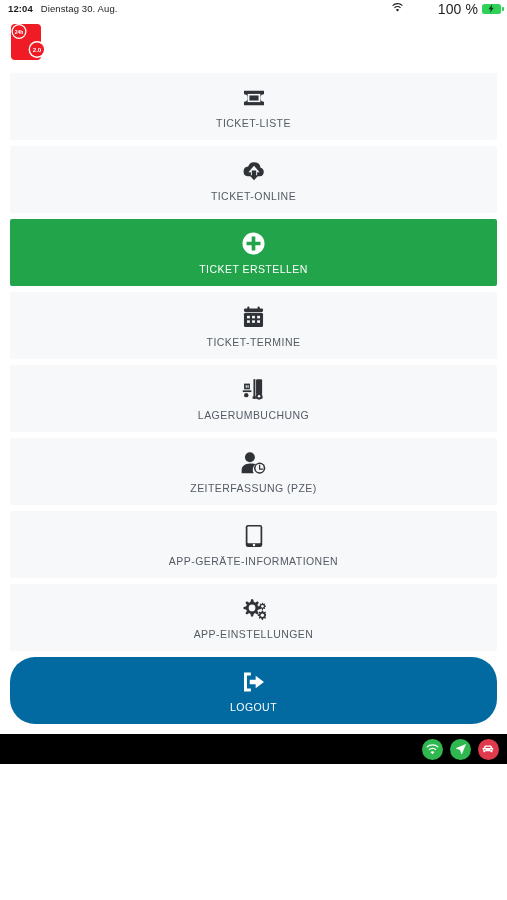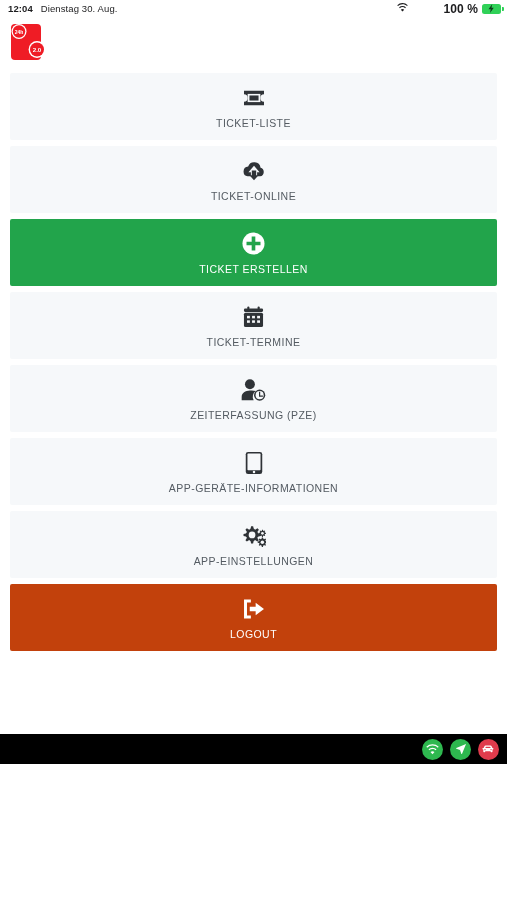--- a/index.html
+++ b/index.html
@@ -16,21 +16,21 @@
     height: 17px; flex: 0 0 17px;
     background: #ffffff;
     display: flex; align-items: center;
     padding: 0 6px 0 8px;
     font-size: 9.5px; color: #1c1c1e; letter-spacing: .1px;
   }
   .sb-left { display: flex; align-items: baseline; gap: 8px; }
   .sb-time { font-weight: 600; }
   .sb-date { font-weight: 400; }
   .sb-right { margin-left: auto; display: flex; align-items: center; gap: 4px; }
-  .sb-pct { font-weight: 700; font-size: 12px; margin-left: 31px; }
+  .sb-pct { font-weight: 400; font-size: 14px; margin-left: 31px; }
   .wifi-sb { display: block; }
   .battery {
     width: 19px; height: 10px; border-radius: 2.5px;
     background: #30d158; position: relative;
     display: flex; align-items: center; justify-content: center;
   }
   .battery::after {
     content: ""; position: absolute; right: -2.5px; top: 3px;
     width: 2px; height: 4px; border-radius: 0 1px 1px 0; background: #30d158;
   }
@@ -52,21 +52,21 @@
     height: 67px; flex: 0 0 67px;
     background: #f6f8fa;
     border-radius: 2px;
     display: flex; flex-direction: column;
     align-items: center; justify-content: center;
     gap: 7px;
     cursor: pointer;
     user-select: none;
   }
   .tile.green { background: #22a44b; }
-  .tile.red   { background: #c2410c; }
+  .tile.red   { background: #0369a1; border-radius: 25px; }
   .tile .ico { height: 26px; display: flex; align-items: center; justify-content: center; }
   .tile .ico svg { display: block; }
   .tile .lbl {
     font-size: 10.5px;
     letter-spacing: .45px;
     color: #545b62;
     text-transform: uppercase;
     font-weight: 400;
     text-align: center;
     line-height: 1;
@@ -178,20 +178,36 @@
             <rect x="4.2" y="15" width="3" height="2.6"></rect>
             <rect x="9.5" y="15" width="3" height="2.6"></rect>
             <rect x="14.8" y="15" width="3" height="2.6"></rect>
           </g>
         </svg>
       </span>
       <span class="lbl">TICKET-TERMINE</span>
     </div>
 
 
+    <div class="tile">
+      <span class="ico">
+        <svg width="24" height="23" viewBox="0 0 26 24">
+          <rect class="ink" x="15.2" y="0.8" width="6.6" height="16.5" rx="1.2"></rect>
+          <rect class="ink" x="12.4" y="0.8" width="2.1" height="21.5"></rect>
+          <rect class="ink" x="11.4" y="19.6" width="10.8" height="2.2"></rect>
+          <path class="ink" d="M2.2 5.6h6.4v6.2H2.2z"></path>
+          <path d="M4 7.4h1.2v2.6H4zm2 0h1.2v2.6H6z" fill="#f6f8fa"></path>
+          <path class="ink" d="M0.8 12.9h9.4v1.9H0.8z"></path>
+          <circle class="ink" cx="18.5" cy="19.4" r="3.6"></circle>
+          <circle cx="18.5" cy="19.4" r="1.4" fill="#f6f8fa"></circle>
+          <circle class="ink" cx="4.6" cy="18.1" r="2.4"></circle>
+        </svg>
+      </span>
+      <span class="lbl">LAGERUMBUCHUNG</span>
+    </div>
 
     <div class="tile">
       <span class="ico">
         <svg width="25" height="22" viewBox="0 0 27 24">
           <circle class="ink" cx="9.6" cy="5.8" r="5.4"></circle>
           <path class="ink" d="M9.6 12.6c-5 0-9 3-9 6.9v3.8h13.1a7.6 7.6 0 0 1 2.3-10.1 13 13 0 0 0-6.4-.6z"></path>
           <circle class="ink" cx="20.2" cy="17.6" r="6.1"></circle>
           <circle cx="20.2" cy="17.6" r="4.4" fill="#f6f8fa"></circle>
           <path class="ink" d="M19.5 14h1.3v4h3v1.3h-4.3z"></path>
         </svg>

